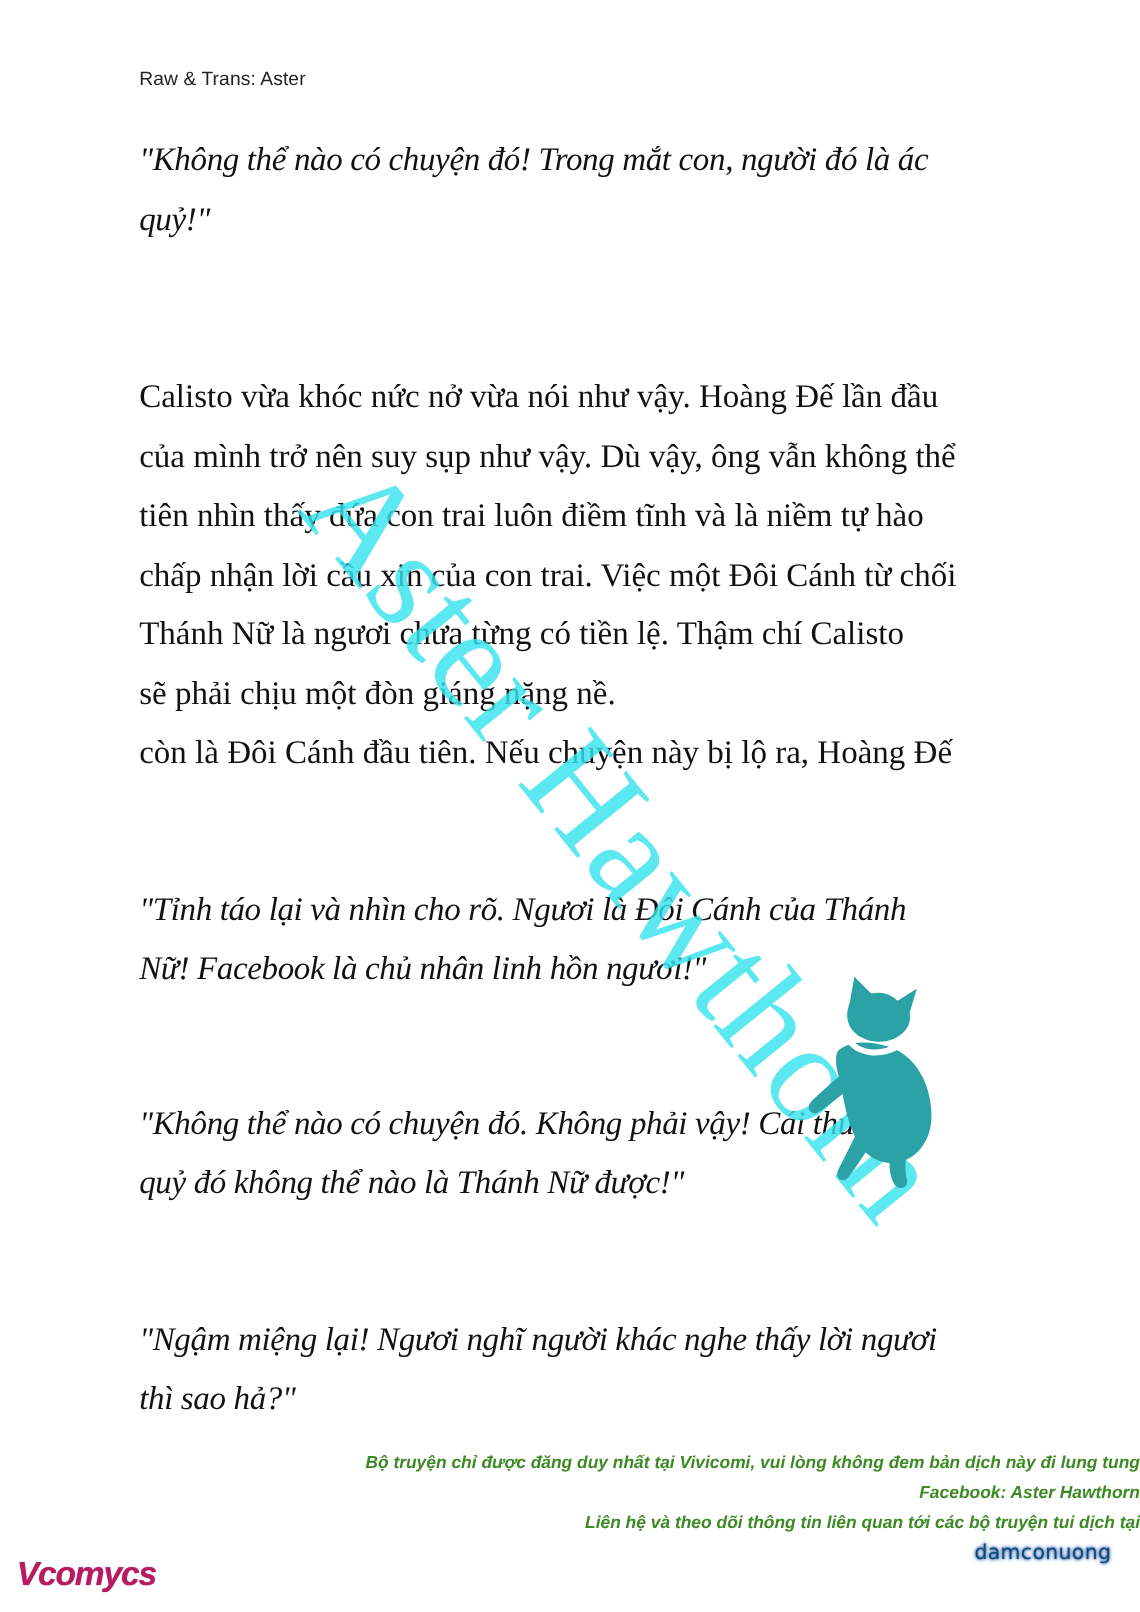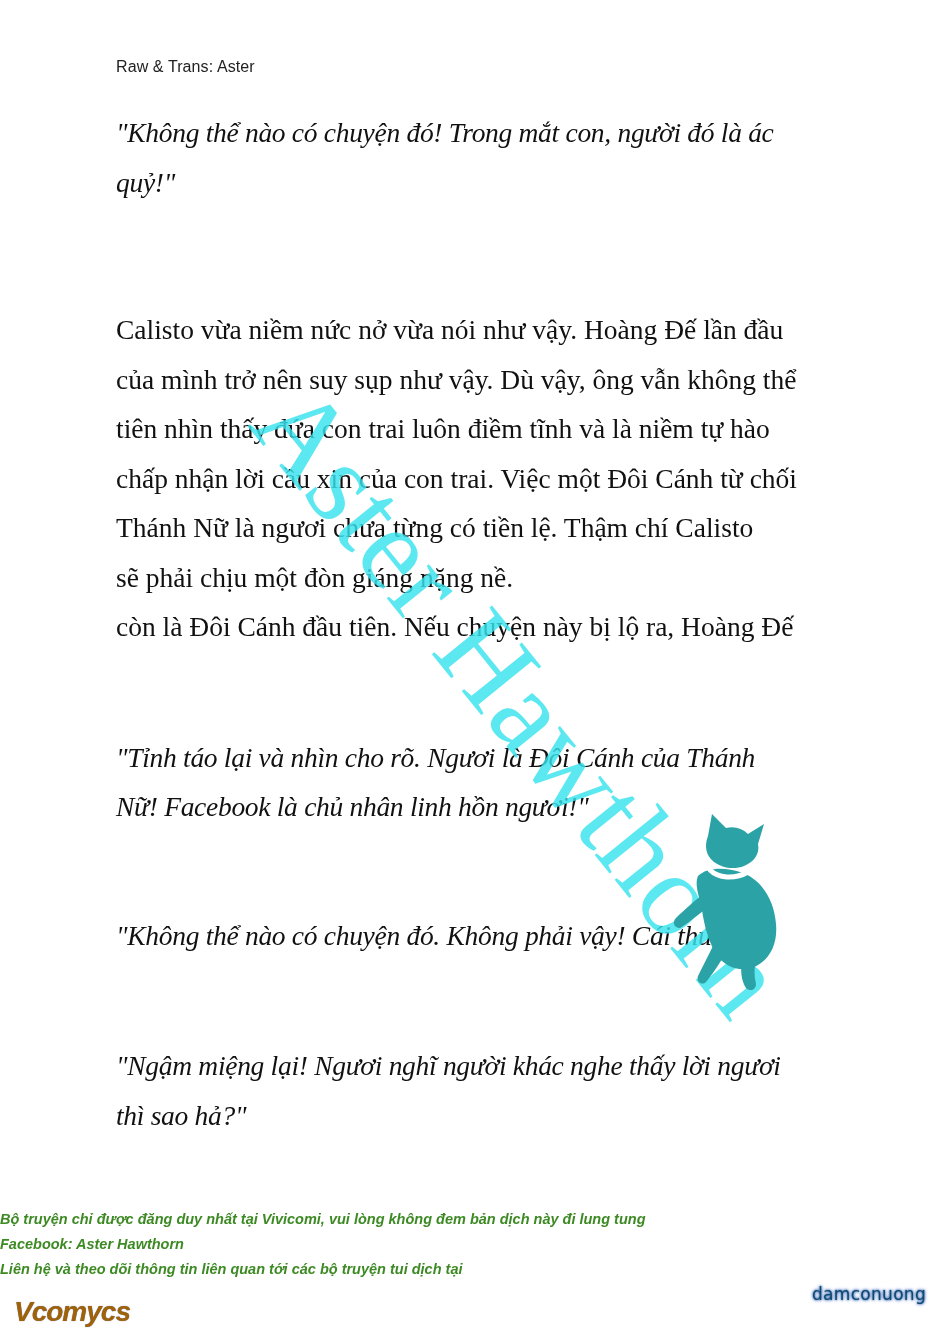--- a/index.html
+++ b/index.html
@@ -72,39 +72,39 @@
       width: 115px;
       height: 185px;
       pointer-events: none;
     }
 
     .footer-notice {
       position: absolute;
       left: 0;
       top: 1207px;
       width: 950px;
-      text-align: left;
+      text-align: right;
       font-family: "Liberation Sans", sans-serif;
       font-style: italic;
       font-weight: bold;
       font-size: 14.5px;
       line-height: 25px;
       color: #3d8a24;
     }
     .footer-notice .fline { display: block; }
 
     .logo-vcomycs {
       position: absolute;
       left: 14px;
       top: 1296px;
       font-family: "Liberation Sans", sans-serif;
       font-style: italic;
       font-weight: bold;
       font-size: 28px;
-      color: #a16207;
+      color: #be185d;
       letter-spacing: -1px;
       text-shadow: 0 0 1px #5c78b8;
     }
     .logo-damconuong {
       position: absolute;
       left: 812px;
       top: 1284px;
       font-family: "DejaVu Sans", sans-serif;
       font-size: 17px;
       color: #0c4a6e;
@@ -121,38 +121,39 @@
 
   <div class="content">
 
     <p class="para dialogue">
       <span class="line">"Không thể nào có chuyện đó! Trong mắt con, người đó là ác</span>
       <span class="line">quỷ!"</span>
     </p>
     <div class="gap-large" style="height:98px"></div>
 
     <p class="para narration">
-      <span class="line">Calisto vừa niềm nức nở vừa nói như vậy. Hoàng Đế lần đầu</span>
+      <span class="line">Calisto vừa khóc nức nở vừa nói như vậy. Hoàng Đế lần đầu</span>
       <span class="line">của mình trở nên suy sụp như vậy. Dù vậy, ông vẫn không thể</span>
       <span class="line">tiên nhìn thấy đứa con trai luôn điềm tĩnh và là niềm tự hào</span>
       <span class="line">chấp nhận lời cầu xin của con trai. Việc một Đôi Cánh từ chối</span>
       <span class="line">Thánh Nữ là ngươi chưa từng có tiền lệ. Thậm chí Calisto</span>
       <span class="line">sẽ phải chịu một đòn giáng nặng nề.</span>
       <span class="line">còn là Đôi Cánh đầu tiên. Nếu chuyện này bị lộ ra, Hoàng Đế</span>
     </p>
     <div class="gap-large" style="height:81px"></div>
 
     <p class="para dialogue">
       <span class="line">"Tỉnh táo lại và nhìn cho rõ. Ngươi là Đôi Cánh của Thánh</span>
       <span class="line">Nữ! Facebook là chủ nhân linh hồn ngươi!"</span>
     </p>
     <div class="gap-large" style="height:79px"></div>
 
     <p class="para dialogue">
       <span class="line">"Không thể nào có chuyện đó. Không phải vậy! Cái thứ ác</span>
+      <span class="line">quỷ đó không thể nào là Thánh Nữ được!"</span>
     </p>
     <div class="gap-large" style="height:81px"></div>
 
     <p class="para dialogue">
       <span class="line">"Ngậm miệng lại! Ngươi nghĩ người khác nghe thấy lời ngươi</span>
       <span class="line">thì sao hả?"</span>
     </p>
   </div>
 
   <div class="watermark">Aster Hawthorn</div>

